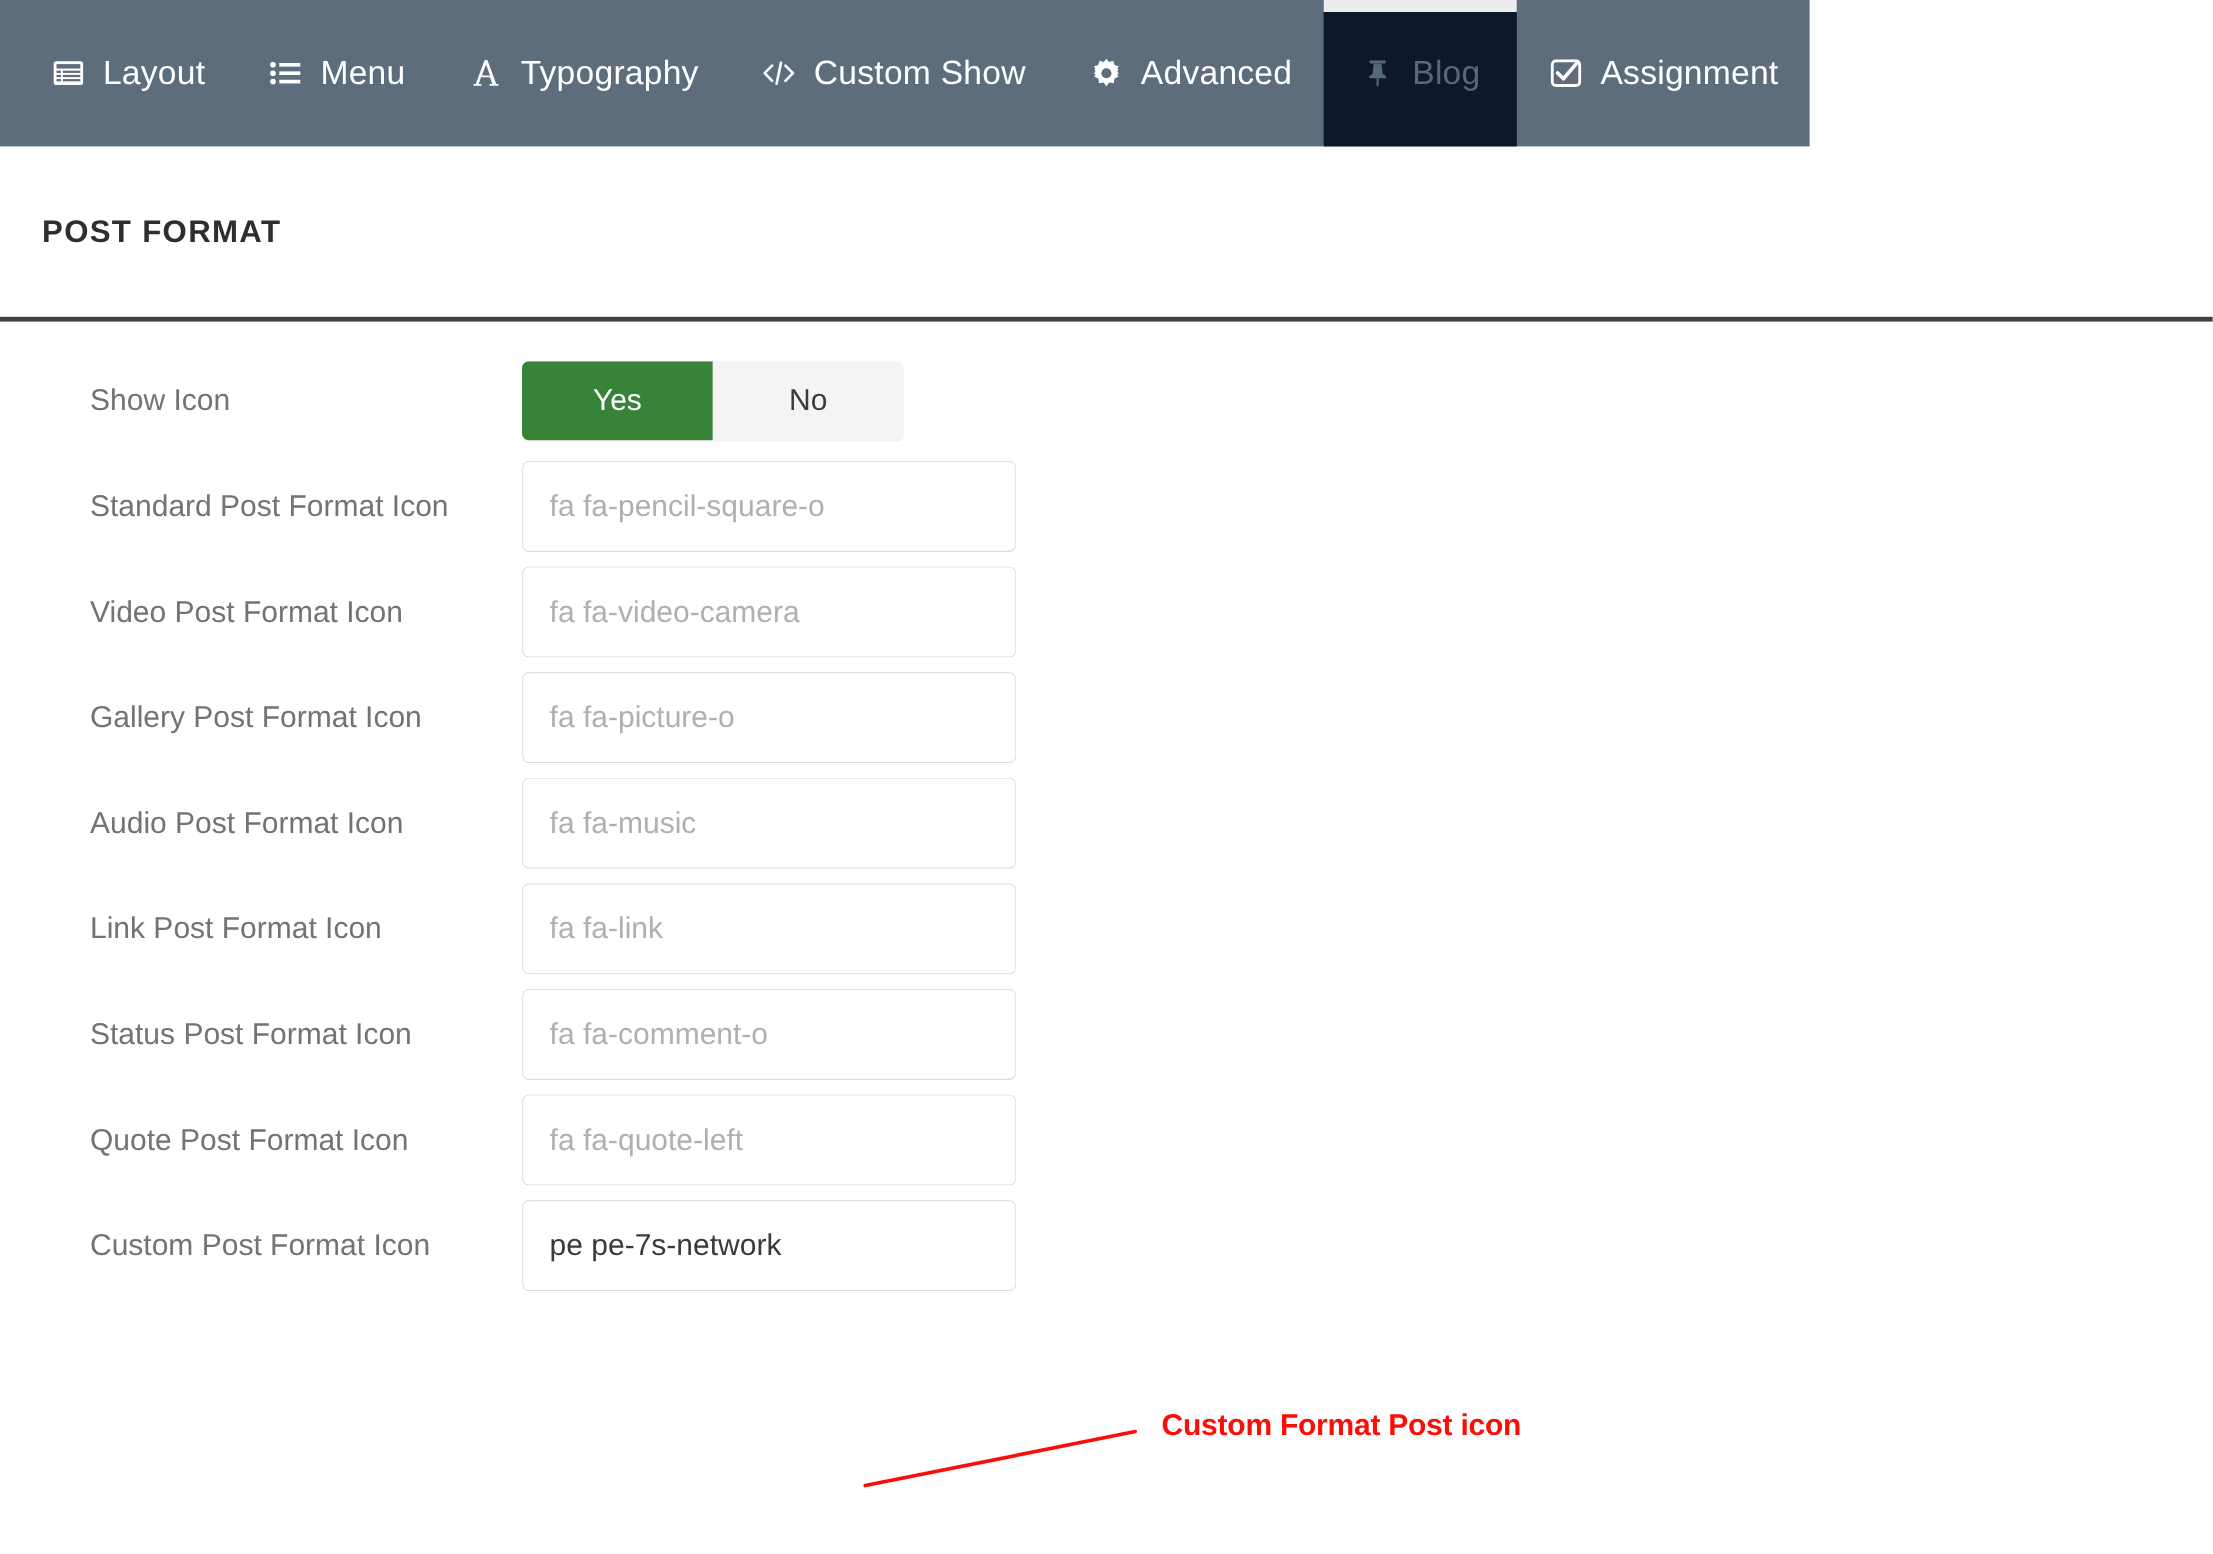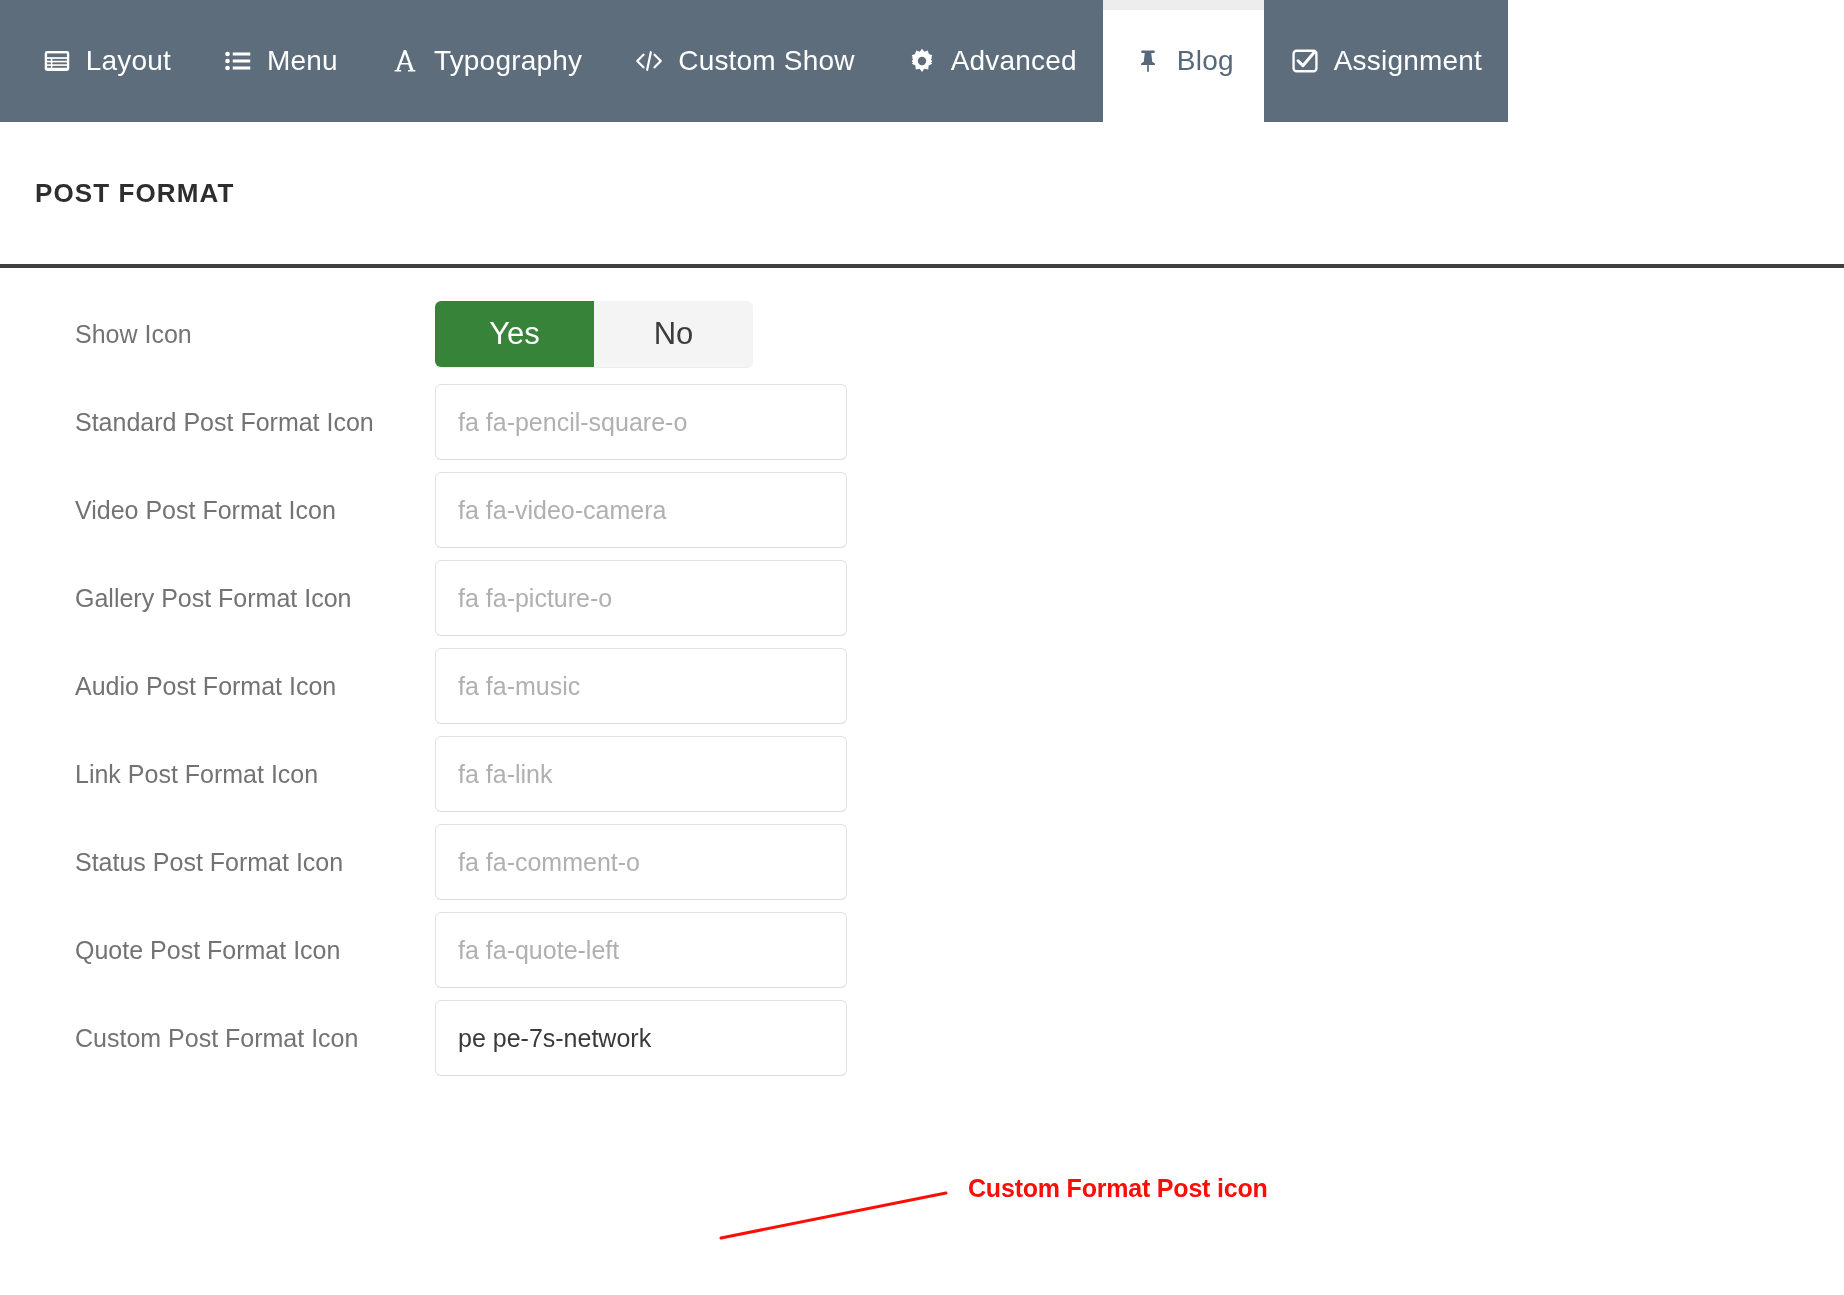--- a/index.html
+++ b/index.html
@@ -34,21 +34,21 @@
     color: #ffffff;
     font-size: 28px;
     font-weight: 400;
     letter-spacing: 0.2px;
     white-space: nowrap;
     cursor: pointer;
     position: relative;
   }
 
   .tab.active {
-    background: #ffffff;
+    background: #0f172a;
     color: #56697a;
     padding: 0 30px;
   }
   .tab.active::before {
     content: "";
     position: absolute;
     left: 0; right: 0; top: 0;
     height: 10px;
     background: #ededed;
   }
@@ -110,21 +110,21 @@
     height: 66px;
     border-radius: 6px;
     overflow: hidden;
     box-shadow: 0 1px 0 rgba(0,0,0,0.07);
   }
   .toggle-btn {
     flex: 1 1 50%;
     display: flex;
     align-items: center;
     justify-content: center;
-    font-size: 31px;
+    font-size: 25px;
     cursor: pointer;
     user-select: none;
   }
   .toggle-btn.on {
     background: #37833a;
     color: #ffffff;
   }
   .toggle-btn.off {
     background: #f4f4f4;
     color: #3c3c3c;

